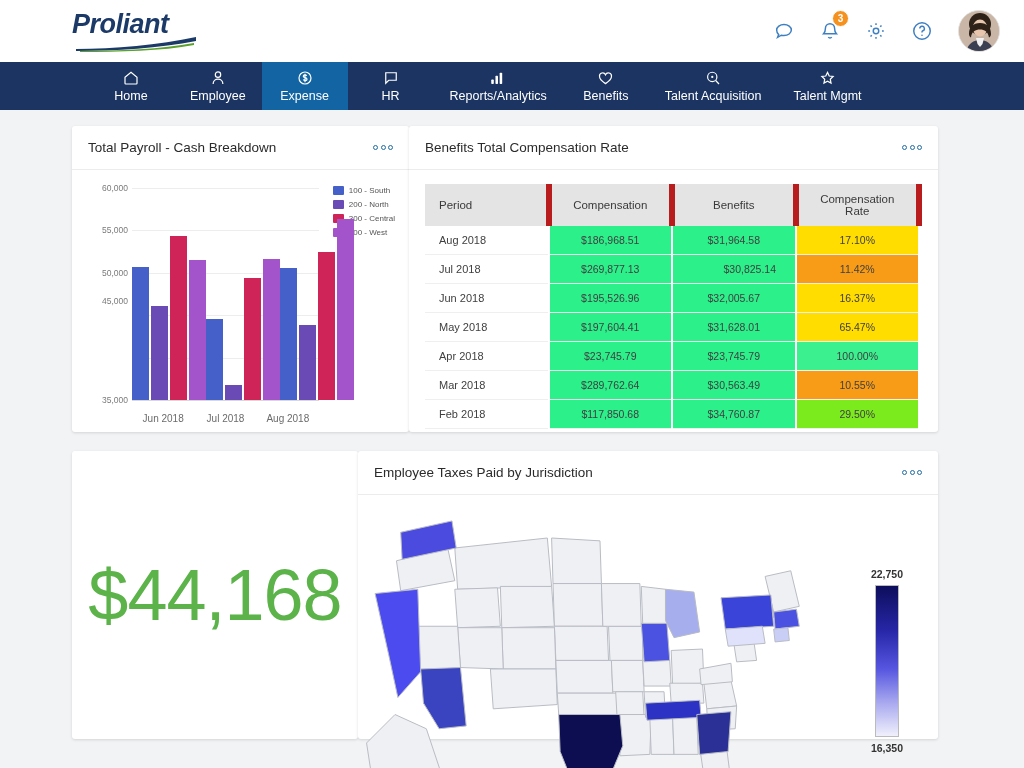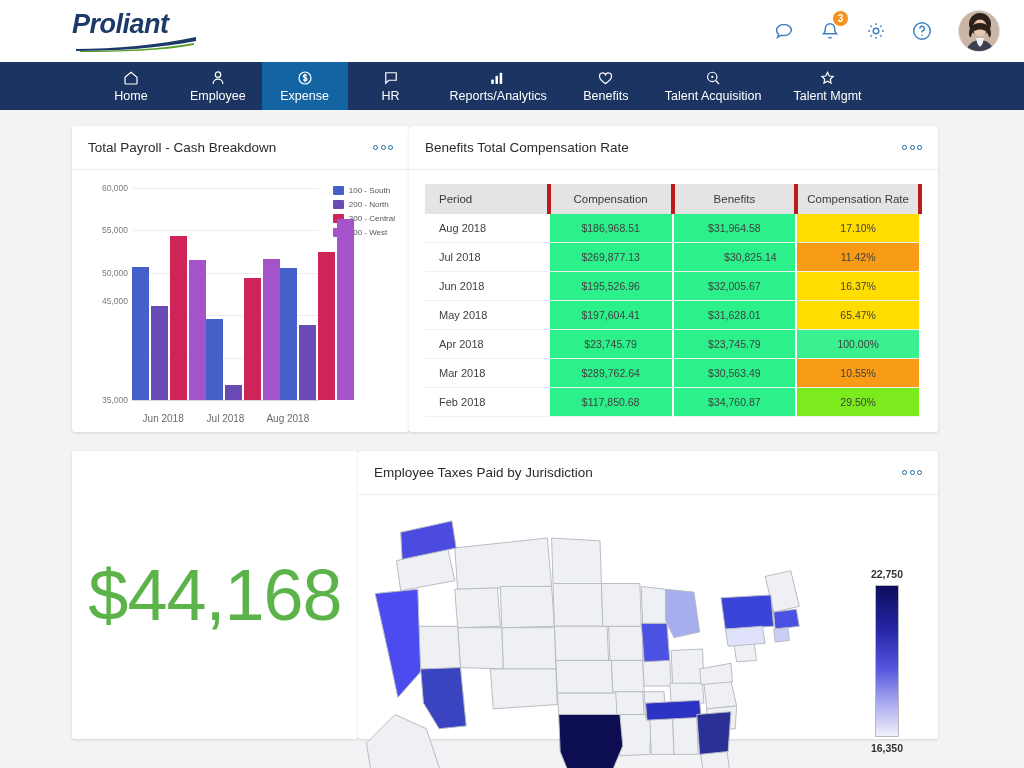--- a/index.html
+++ b/index.html
@@ -106,21 +106,21 @@
   .xlab {
     position: absolute; bottom: 6px; font-size: 10px; color: #6b6b6b;
     text-align: center; transform: translateX(-50%);
   }
 
   
   .tbl { width: 100%; border-collapse: collapse; font-size: 10.5px; table-layout: fixed; }
   .tbl th {
     background: #e4e4e4; color: #3a3a3a; font-weight: normal;
     font-size: 11.5px; padding: 9px 8px; text-align: center;
-    border-right: 4px solid #b91c1c;
+    border-right: 6px solid #b91c1c;
   }
   .tbl th.left { text-align: left; padding-left: 14px; }
   .tbl td {
     padding: 8px 8px; text-align: center; color: #404040;
     border-bottom: 1px solid #efefef; border-right: 2px solid #ffffff;
     font-size: 10.5px;
   }
   .tbl td.period { text-align: left; padding-left: 14px; background: #fff; font-size: 11px; }
 
   

